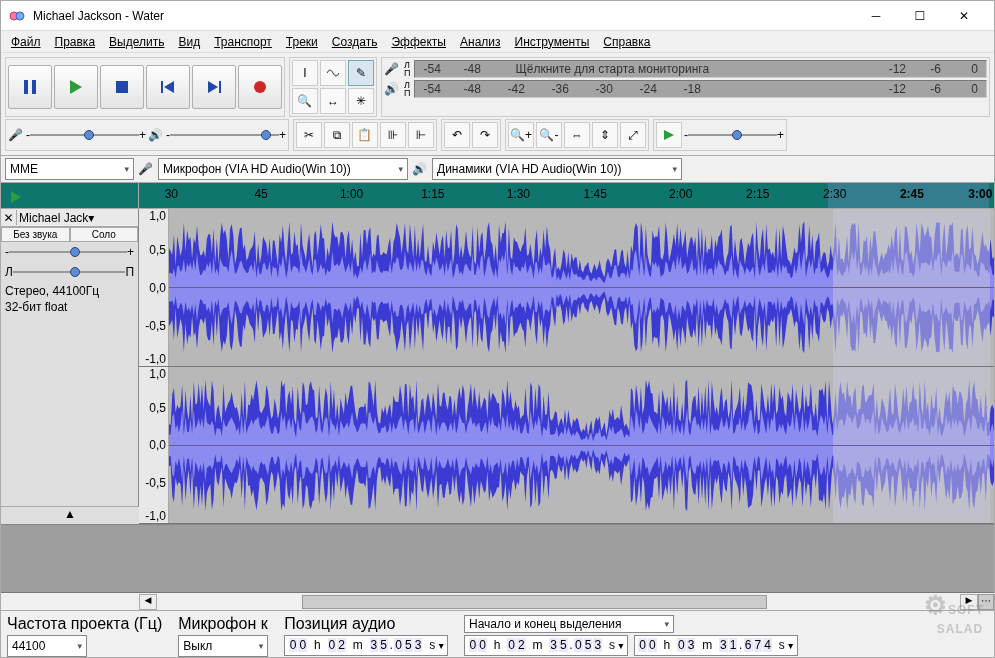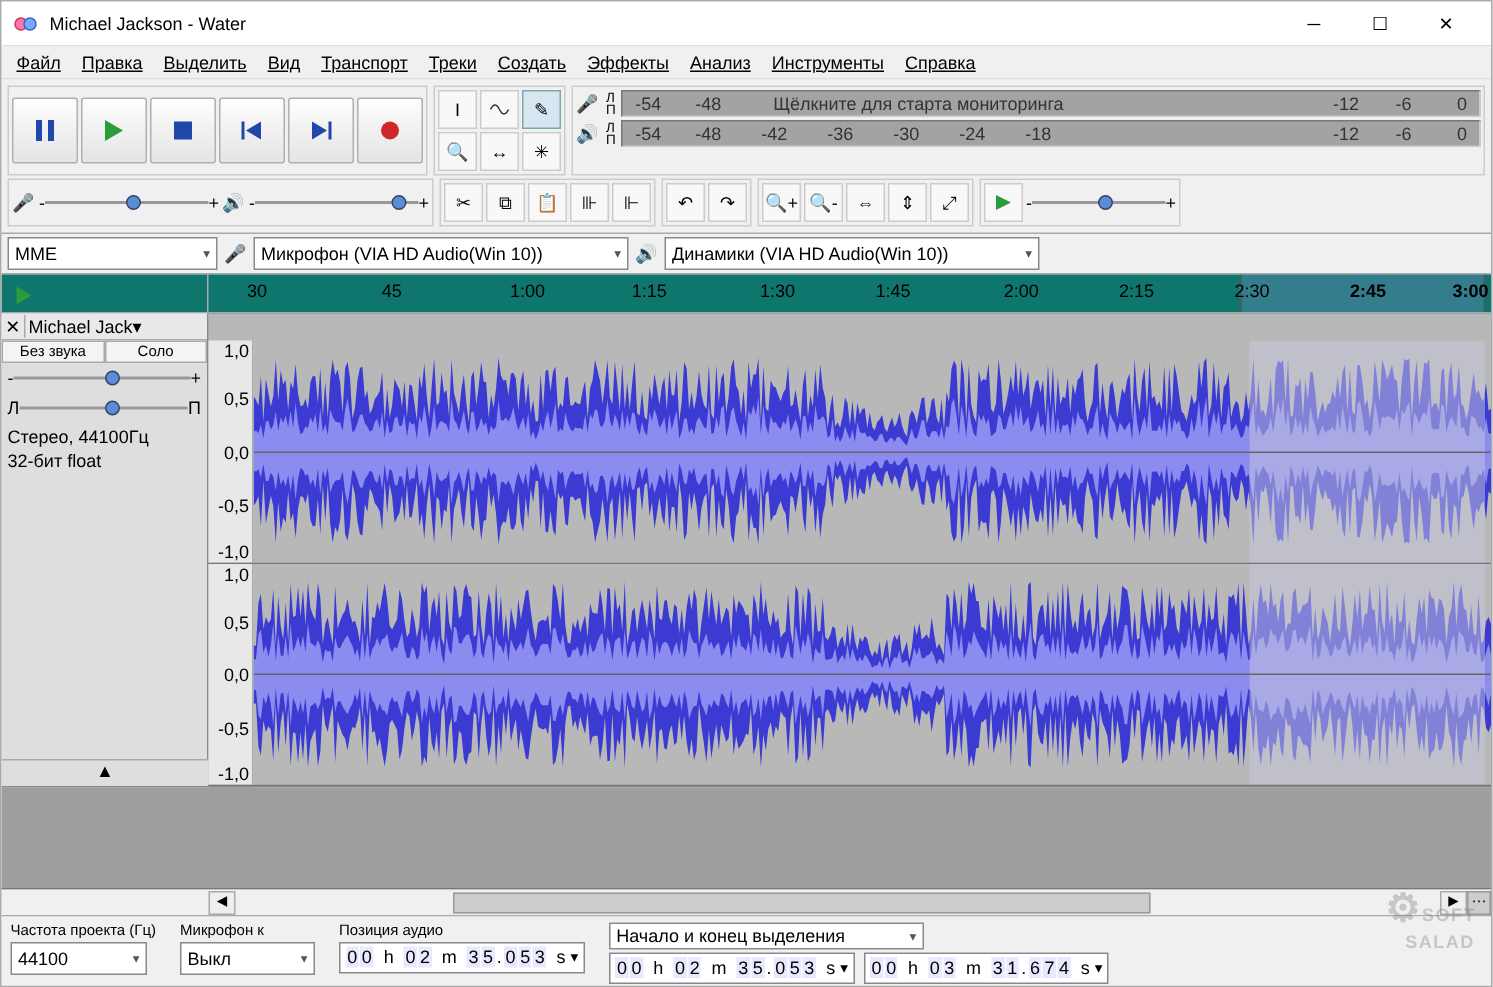--- a/index.html
+++ b/index.html
@@ -33,34 +33,34 @@
 .track-area { display: flex; height: 316px; background: #b8b8b8; border-bottom: 1px solid #888; }
 .track-panel { width: 138px; background: #dedede; border-right: 1px solid #888; font-size: 11px; }
 .track-panel .hdr { display: flex; align-items: center; background: #e9e9e9; border-bottom: 1px solid #aaa; height: 18px; }
 .track-panel .hdr .xb { width: 16px; text-align: center; cursor: pointer; border-right: 1px solid #aaa; padding-top:1px;}
 .track-panel .hdr .tn { flex: 1; padding: 0 2px; overflow: hidden;}
 .track-panel .btnrow { display: flex; align-items: flex-end; }
 .track-panel .tbtn { flex: 1; border: 1px solid #aaa; background: #f4f4f4; text-align: center; padding: 1px 0; font-size: 10px; cursor: pointer; }
 .track-panel .slrow { padding: 2px 4px; }
 .track-panel .info { padding: 2px 4px; font-size: 10px; line-height: 1.3; }
 .track-panel .collapse { position: absolute; bottom: 0; width: 138px; height: 18px; background: #dedede; border-top: 1px solid #aaa; text-align: center; cursor: pointer;}
-.wave-col { flex: 1; display: flex; flex-direction: column; position: relative; margin-top: 18px; }
+.wave-col { flex: 1; display: flex; flex-direction: column; position: relative; }
 .scale-col { width: 30px; background: #e8e8e8; border-right: 1px solid #aaa; font-size: 9px; position: relative; }
 .wave-row { flex: 1; display: flex; border-bottom: 1px solid #777; }
 .wave-canvas { flex: 1; background: #b8b8b8; position: relative; overflow: hidden; }
 .wave-canvas .mid { position: absolute; left:0;right:0;top:50%;height:1px;background:#666; }
 .wave-canvas svg { width: 100%; height: 100%; display: block; }
 .wave-canvas .selbg { position: absolute; top:0;bottom:0; background: rgba(200,200,220,0.5); }
 .empty-area { height: 68px; background: #9e9e9e; border-bottom: 1px solid #777; }
 .hscroll { height: 18px; background: #f0f0f0; display: flex; align-items: center; border-bottom: 1px solid #aaa; }
 .hscroll .arrow { width: 18px; height: 16px; border: 1px solid #aaa; background: #eee; text-align: center; font-size: 9px; cursor: pointer;}
 .hscroll .thumb { height: 14px; background: #ccc; border: 1px solid #999;}
 .bottom-bar { background: #f0f0f0; padding: 4px 6px; display: flex; gap: 16px; border-bottom: 1px solid #aaa; height: 56px; }
 .bottom-group { display: flex; flex-direction: column; gap: 2px; }
-.bottom-group .lbl { font-size: 10px; }
+.bottom-group .lbl { font-size: 16px; }
 .timefield { display: inline-flex; border: 1px solid #888; background: #fff; font-family: monospace; font-size: 13px; padding: 2px 2px; }
 .timefield span { padding: 0 1px; text-align: right; }
 .timefield .d { background: #e8e8ff; margin: 0 0.5px; padding: 0 1px;}
 .watermark { position: absolute; right: 10px; bottom: 22px; opacity: 0.4; font-weight: bold; font-size: 20px; color: #888; letter-spacing: 1px; pointer-events:none; text-align:left; line-height:0.9;}
 .devicon { width: 16px; display:flex; align-items:center; justify-content:center; }
 .fit-end { background:#ccc; border:1px solid #999; width:16px; height:16px; text-align:center; font-size:10px; cursor:pointer;}
 </style>
 </head>
 <body>
 
@@ -220,21 +220,21 @@
           <span>-</span>
           <div class="track"></div>
           <span>+</span>
           <div class="thumb" style="left:48px"></div>
         </div>
     </div>
   </div>
 </div>
 
 <div class="device-row">
-  <div class="combo" style="width:140px">
+  <div class="combo" style="width:129px">
       <span>MME</span>
     </div>
   <span class="devicon">🎤</span>
   <div class="combo" style="width:250px">
       <span>Микрофон (VIA HD Audio(Win 10))</span>
     </div>
   <span class="devicon">🔊</span>
   <div class="combo" style="width:250px">
       <span>Динамики (VIA HD Audio(Win 10))</span>
     </div>
@@ -339,21 +339,21 @@
       <div style="width:18%"></div>
       <div class="thumb" style="width:58%"></div>
     </div>
   <div class="arrow">▶</div>
   <div class="fit-end">⋯</div>
 </div>
 
 <div class="bottom-bar">
   <div class="bottom-group">
     <span class="lbl">Частота проекта (Гц)</span>
-    <div class="combo" style="width:91px">
+    <div class="combo" style="width:80px">
         <span>44100</span>
       </div>
   </div>
   <div class="bottom-group">
     <span class="lbl">Микрофон к</span>
     <div class="combo" style="width:90px">
         <span>Выкл</span>
       </div>
   </div>
   <div class="bottom-group">

